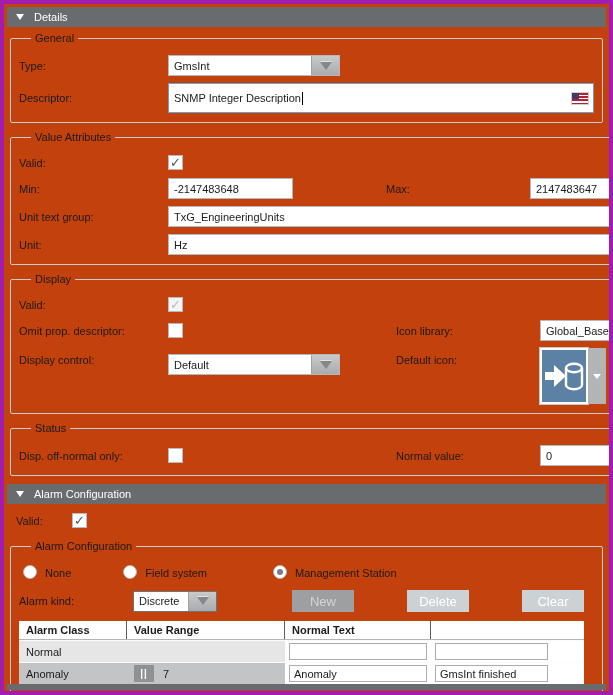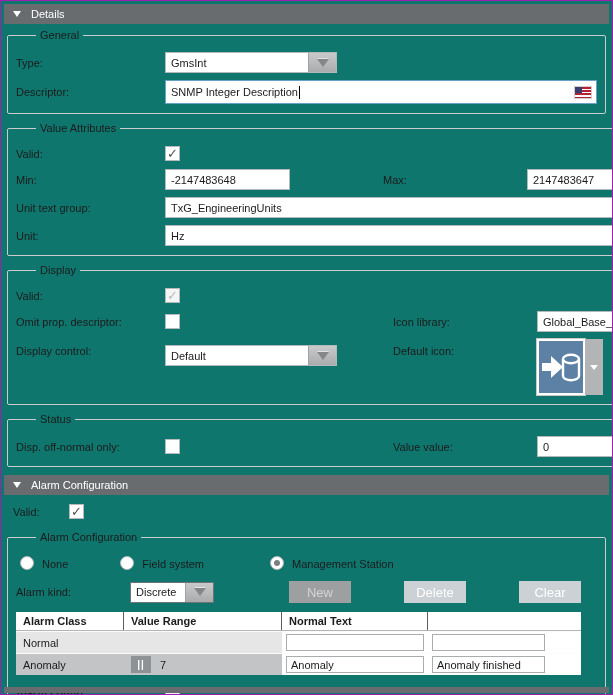--- a/index.html
+++ b/index.html
@@ -6,22 +6,22 @@
   html,body { width: 613px; height: 695px; }
   body {
     font-family: "Liberation Sans", "DejaVu Sans", sans-serif;
     font-size: 11px;
     color: #1b1b1b;
     background: #ffffff;
   }
   .panel {
     position: relative;
     width: 613px; height: 695px;
-    background: #0f766e;
-    border: 1px solid #a21caf;
+    background: #c2410c;
+    border: 4px solid #a21caf;
     overflow: hidden;
   }
   
   .section-header {
     height: 20px;
     margin: 3px 3px 5px 3px;
     background: #696c6e;
     color: #ffffff;
     display: flex;
     align-items: center;
@@ -35,39 +35,39 @@
     margin-right: 10px;
   }
   
   fieldset {
     border: 1px solid #c9cdd0;
     border-radius: 2px;
     margin: 0 6px 8px 6px;
     padding: 4px 8px 9px 8px;
     background: transparent;
   }
-  legend { padding: 0 4px; margin-left: 20px; color: #1b1b1b; }
+  legend { padding: 0 4px; margin-left: 12px; color: #1b1b1b; }
   
   .row { display: flex; align-items: center; margin-top: 7px; min-height: 17px; gap: 36px; }
   .row.tall { align-items: flex-start; }
   .lbl  { width: 113px; flex: none; }
   .lbl2 { width: 108px; flex: none; }
   .bold { font-weight: bold; }
   
   .textbox {
     height: 21px;
     background: #ffffff;
     border: 1px solid #b3b8bb;
     display: flex;
     align-items: center;
     padding: 0 5px;
     overflow: hidden;
     white-space: nowrap;
   }
-  .textbox.focus { border-color: #66a1c8; height: 24px; }
+  .textbox.focus { border-color: #66a1c8; height: 30px; }
   .grow { flex: 1; }
   .w125 { width: 125px; flex: none; }
   .caret { display: inline-block; width: 1px; height: 13px; background: #000; margin-left: 1px; }
   
   .flag {
     width: 16px; height: 11px;
     margin-left: auto;
     position: relative; flex: none;
     background: repeating-linear-gradient(180deg, #b22234 0 1.6px, #ffffff 1.6px 3.2px);
     box-shadow: 0 0 0 1px #cfcfcf;
@@ -308,21 +308,21 @@
     </div>
   </fieldset>
 
   <fieldset>
     <legend>Status</legend>
     <div class="row">
       <span class="lbl">Disp. off-normal only:</span>
       <span class="checkbox">
           <span class="check"></span>
         </span>
-      <span class="lbl2 ml177">Value value:</span>
+      <span class="lbl2 ml177">Normal value:</span>
       <div class="textbox w125">
         <span>0</span>
       </div>
     </div>
   </fieldset>
 
   <div class="section-header">
     <span class="tri-collapse"></span>
     <span>Alarm Configuration</span>
   </div>
@@ -397,21 +397,21 @@
           <span class="op-btn">||</span>
           <span>7</span>
         </span>
         <span class="cell cell-white">
           <span class="cell-input">
               <span>Anomaly</span>
             </span>
         </span>
         <span class="cell cell-white">
           <span class="cell-input">
-              <span>Anomaly finished</span>
+              <span>GmsInt finished</span>
             </span>
         </span>
         <span class="cell cell-white"></span>
       </div>
     </div>
 
     <div class="row" style="margin-top:12px;">
       <span class="lbl bold">Alarm config. activated:</span>
       <span class="checkbox checked disabled">
           <span class="check"></span>

